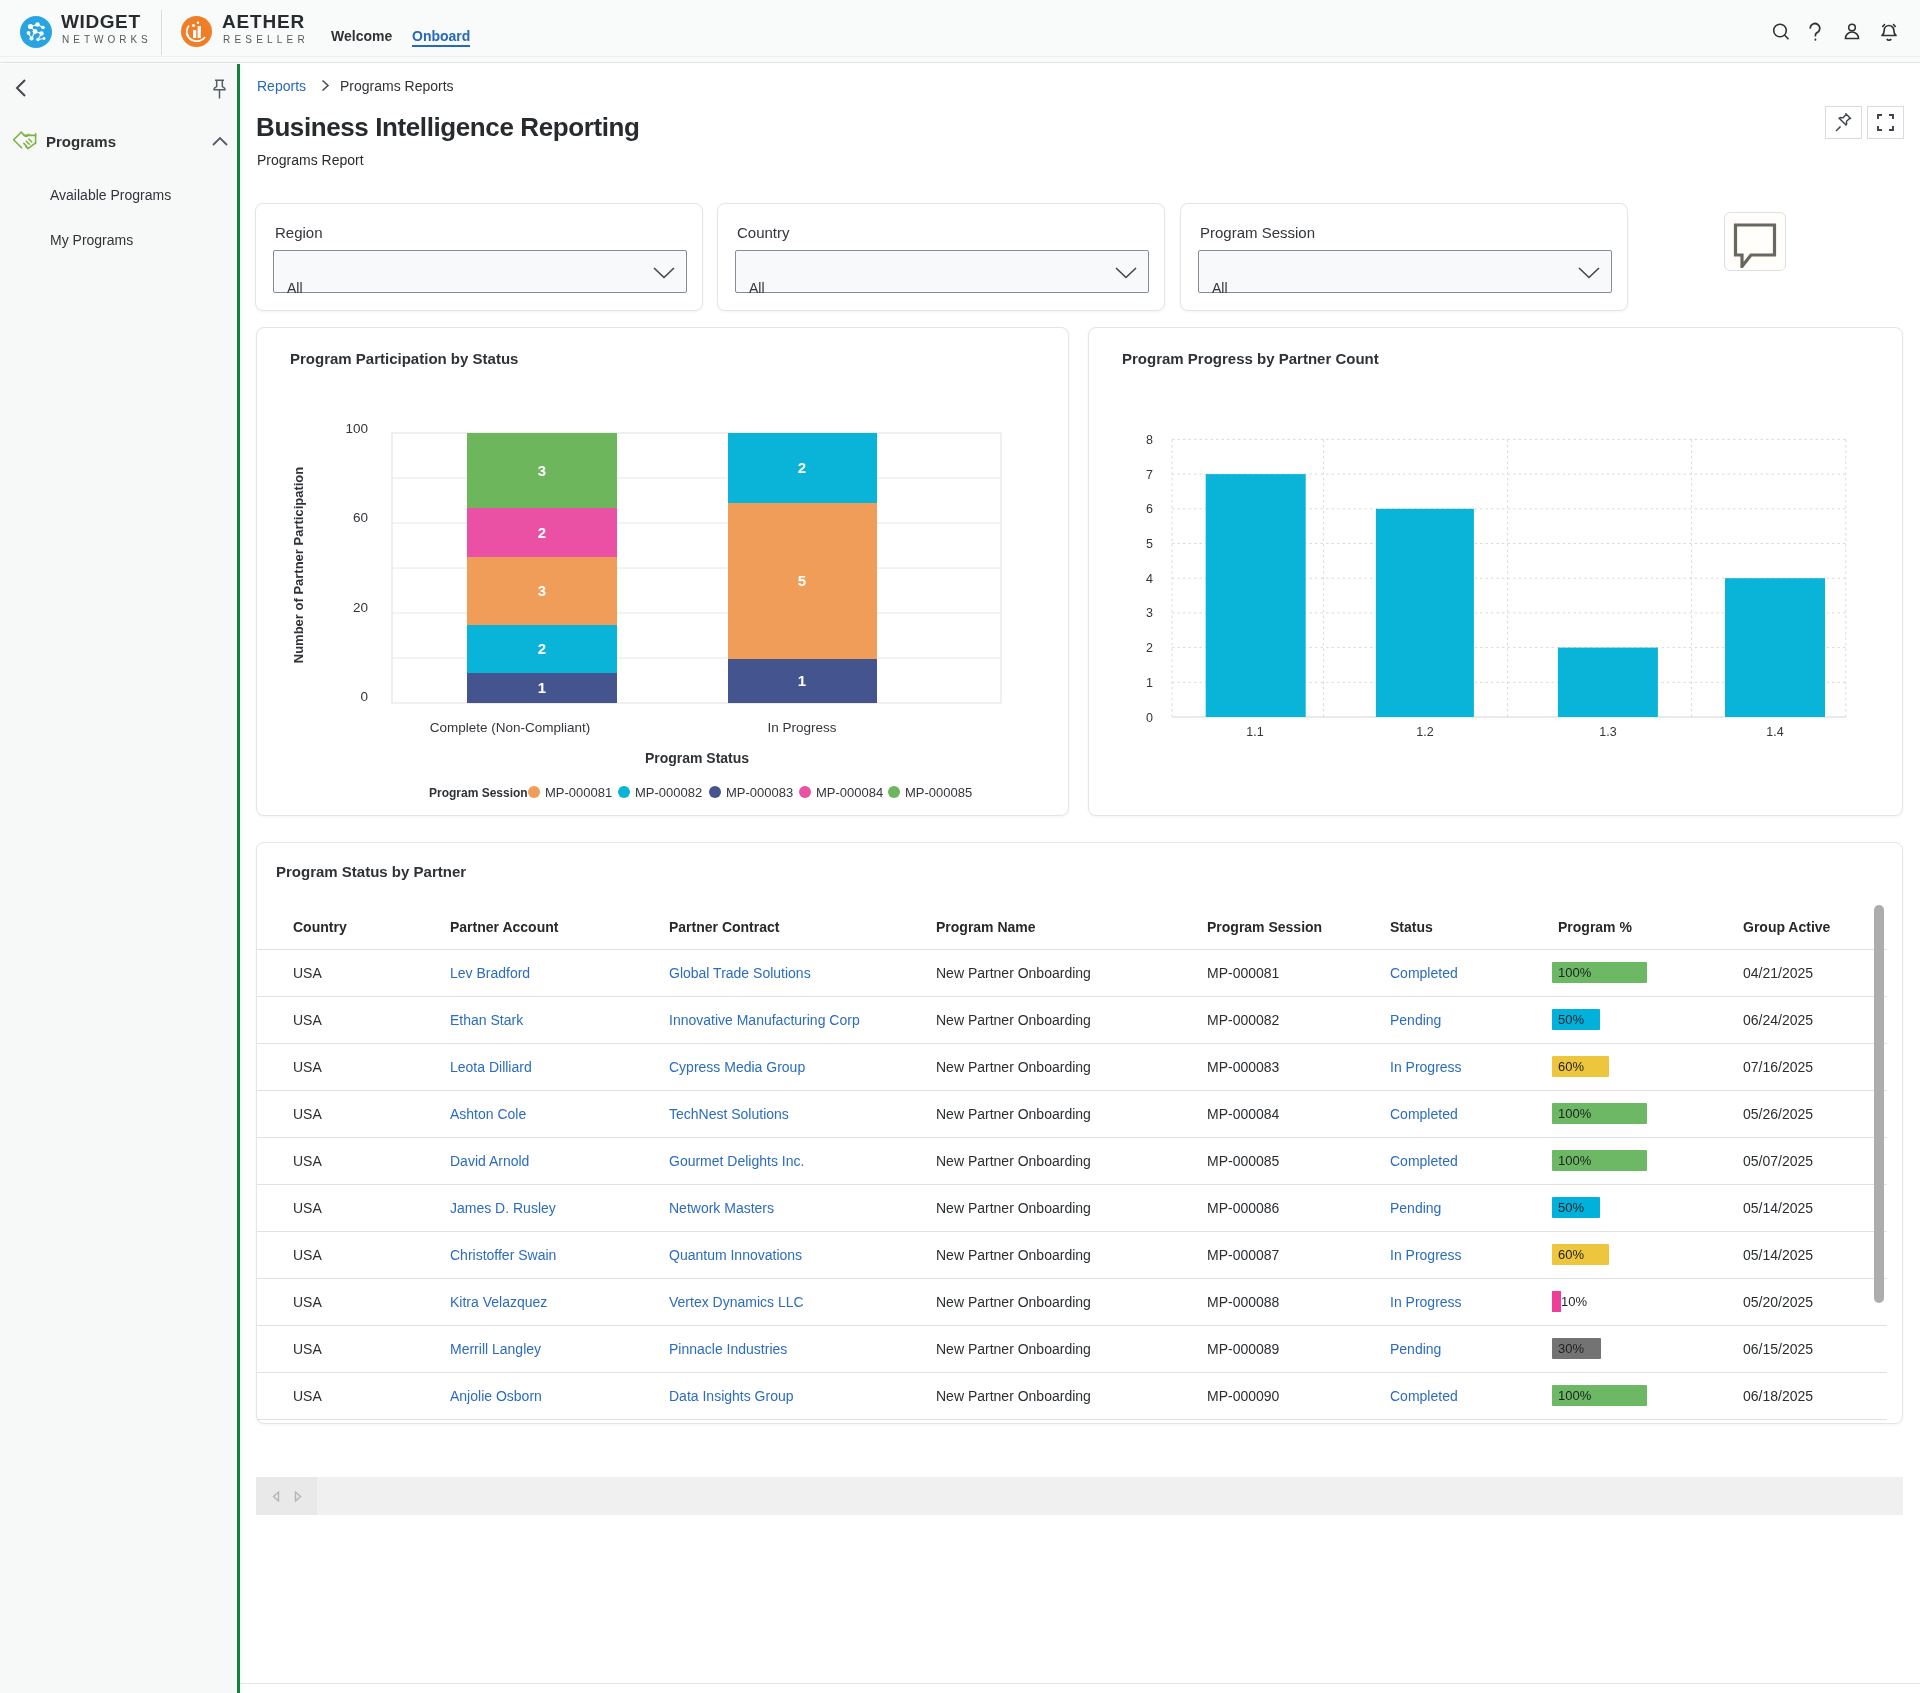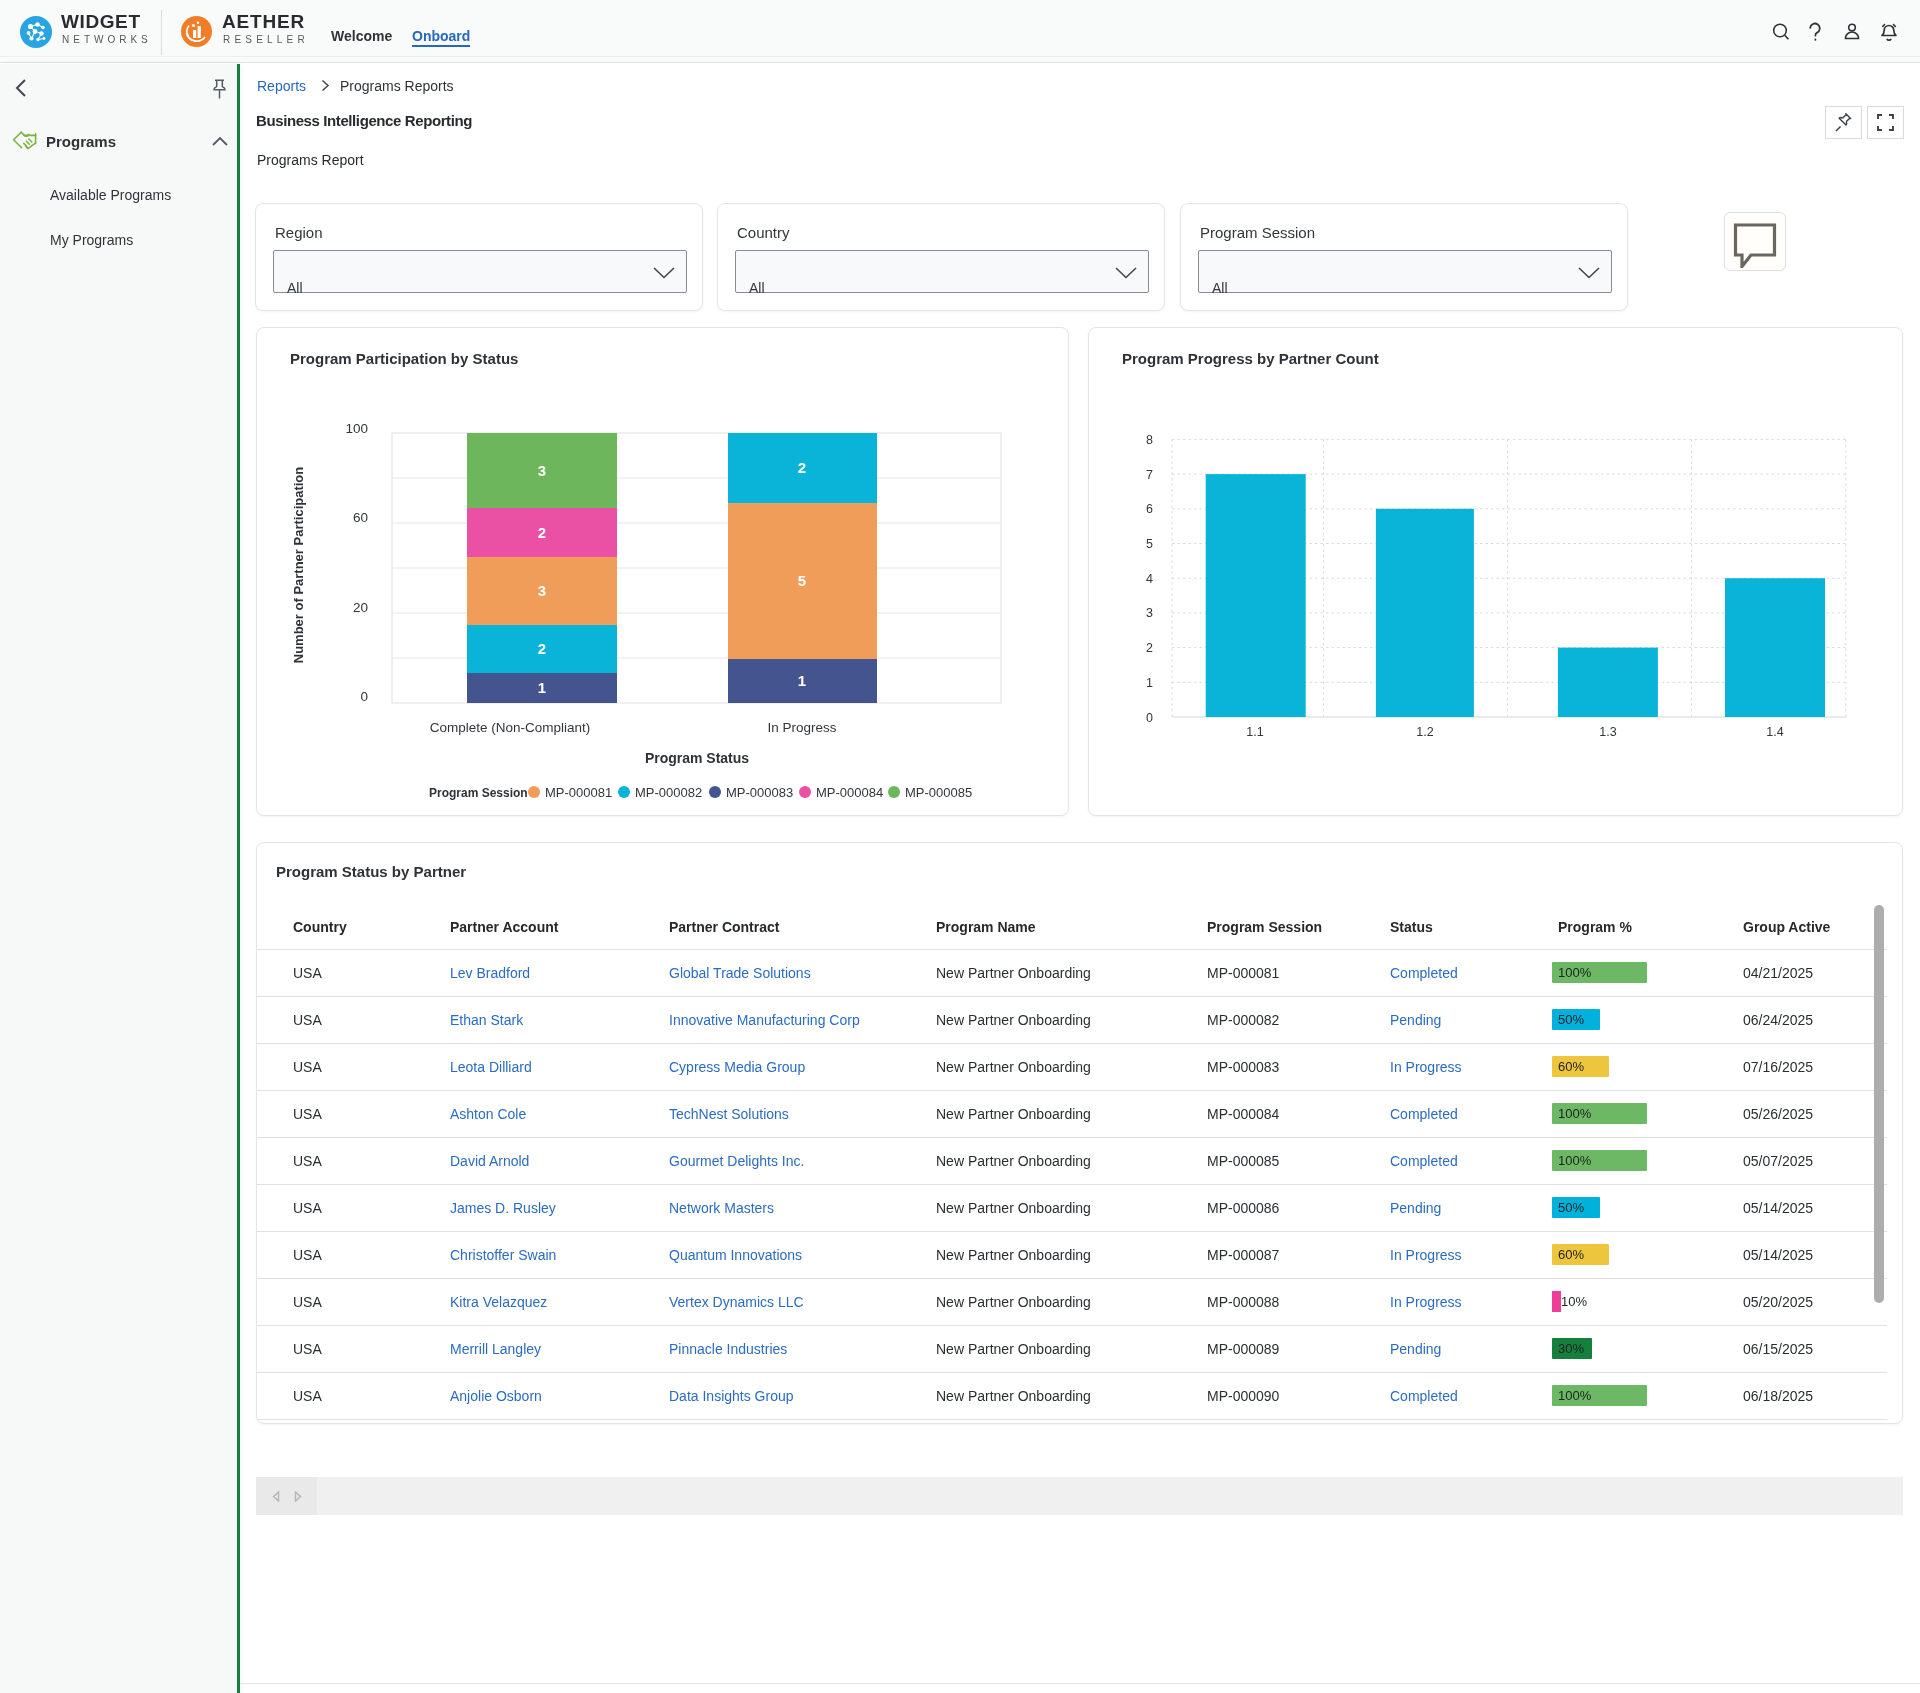--- a/index.html
+++ b/index.html
@@ -20,21 +20,21 @@
   .topicon { position:absolute; top:21px; }
 
   
   #sidebar { position:absolute; left:0; top:64px; width:240px; height:1629px; background:#f7f8f8; border-right:3px solid #15803d; box-shadow:2px 0 6px rgba(0,0,0,0.04); }
   .side-label { position:absolute; font-size:15px; font-weight:bold; color:#303336; }
   .side-sub { position:absolute; font-size:14px; color:#313539; }
 
   
   .crumb { position:absolute; top:78px; font-size:14px; }
   .crumb a { color:#2668bd; text-decoration:none; }
-  #title { position:absolute; left:256px; top:112px; font-size:15px; font-weight:bold; color:#282b2e; letter-spacing:-0.4px;}
+  #title { position:absolute; left:256px; top:112px; font-size:26px; font-weight:bold; color:#282b2e; letter-spacing:-0.4px;}
   #subtitle { position:absolute; left:257px; top:152px; font-size:14px; font-weight:normal; color:#282b2e; }
   .sqbtn { position:absolute; top:106px; width:37px; height:33px; background:#fff; border:1px solid #d7dbdf; display:flex; align-items:center; justify-content:center; }
 
   .filter-card { position:absolute; top:203px; width:448px; height:108px; background:#fff; border:1px solid #e3e5e7; border-radius:8px; box-shadow:0 1px 3px rgba(0,0,0,0.05); }
   .filter-label { position:absolute; left:19px; top:20px; font-size:15px; color:#33363a; }
   .dropdown { position:absolute; left:17px; top:46px; width:414px; height:43px; background:#f7f9fa; border:1px solid #868d94; border-radius:2px; }
   .dropdown .val { position:absolute; left:13px; top:29px; font-size:14px; color:#33363a; }
   .dropdown svg { position:absolute; right:11px; top:16px; }
   #commentbtn { position:absolute; left:1724px; top:212px; width:62px; height:59px; background:#fffefb; border:1px solid #dce1e8; border-radius:6px; display:flex; align-items:center; justify-content:center; }
 
@@ -417,21 +417,21 @@
             <td><span class="chip10"><span style="display:inline-block;width:9px;height:21px;background:#ee3e98;vertical-align:middle;"></span><span style="font-size:13px;color:#1e2022;vertical-align:middle;">10%</span></span></td>
             <td>05/20/2025</td>
           </tr>
         <tr>
             <td style="padding-left:36px;">USA</td>
             <td><a>Merrill Langley</a></td>
             <td><a>Pinnacle Industries</a></td>
             <td>New Partner Onboarding</td>
             <td>MP-000089</td>
             <td><a>Pending</a></td>
-            <td><span class="chip" style="width:40px; background:#15803d;">30%</span></td>
+            <td><span class="chip" style="width:49px; background:#737373;">30%</span></td>
             <td>06/15/2025</td>
           </tr>
         <tr>
             <td style="padding-left:36px;">USA</td>
             <td><a>Anjolie Osborn</a></td>
             <td><a>Data Insights Group</a></td>
             <td>New Partner Onboarding</td>
             <td>MP-000090</td>
             <td><a>Completed</a></td>
             <td><span class="chip" style="width:95px; background:#6cb865;">100%</span></td>

